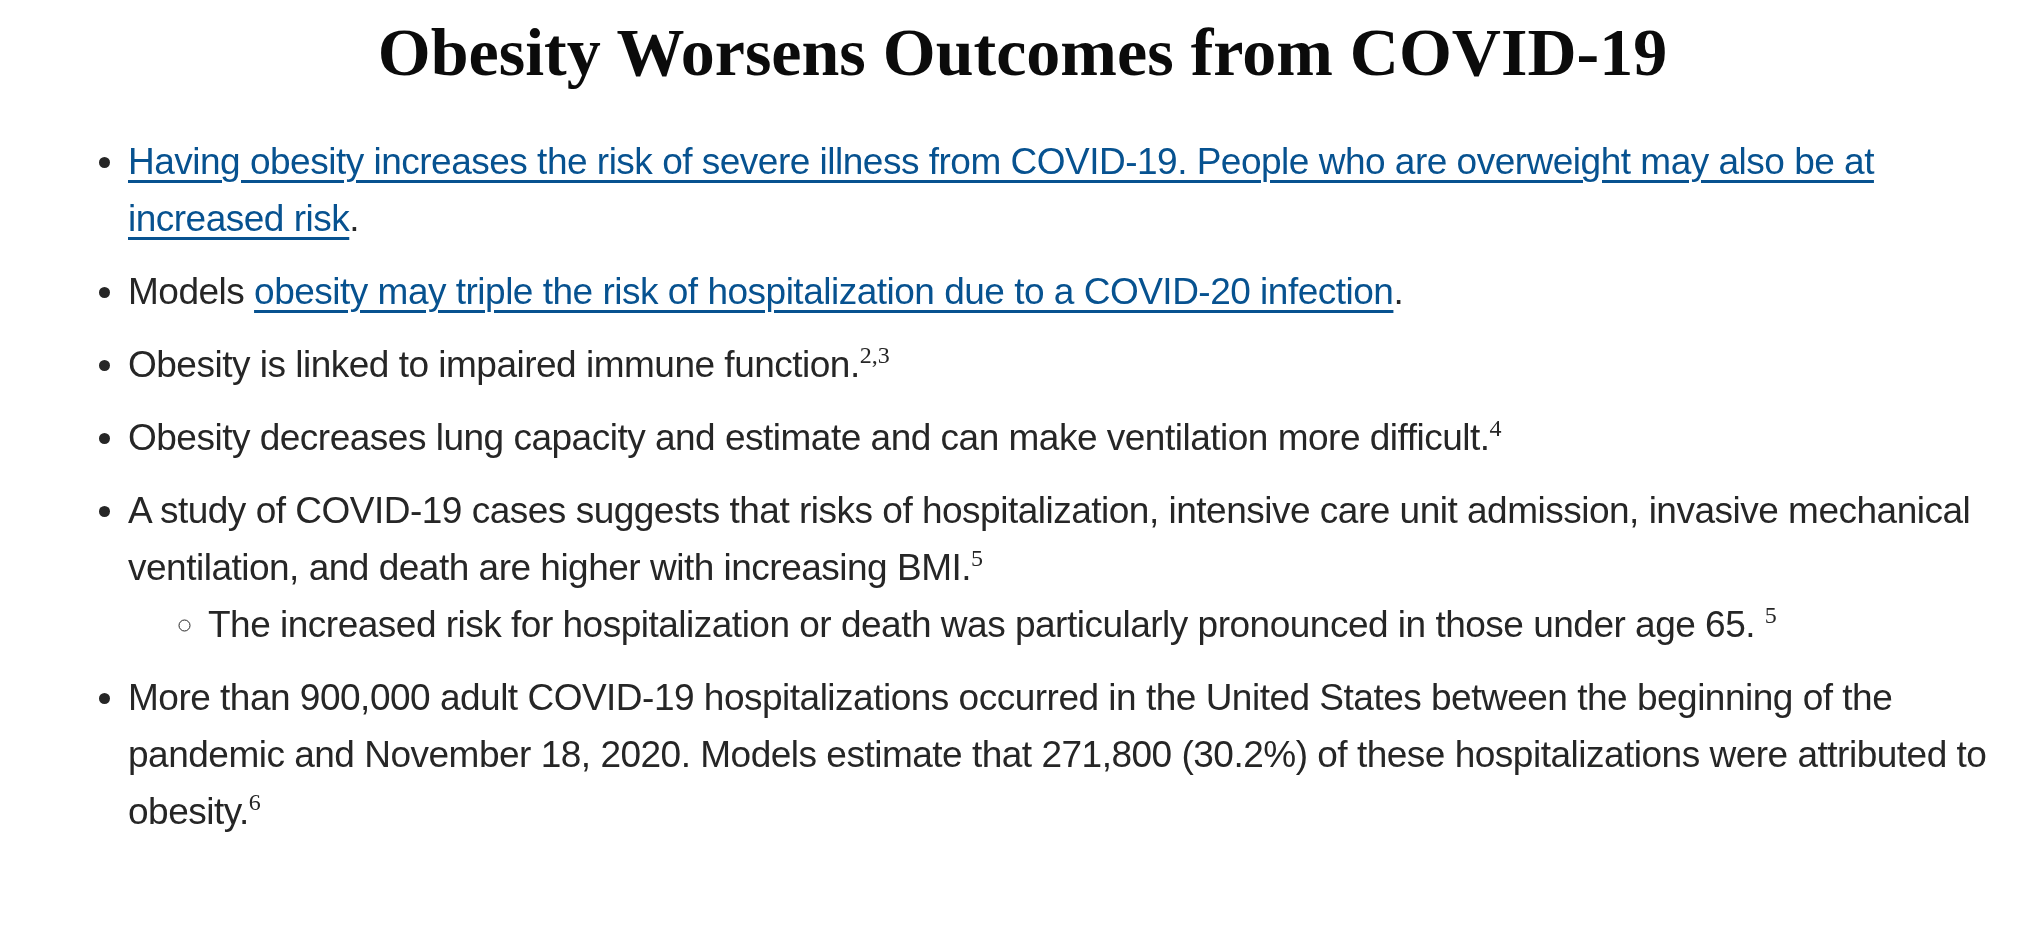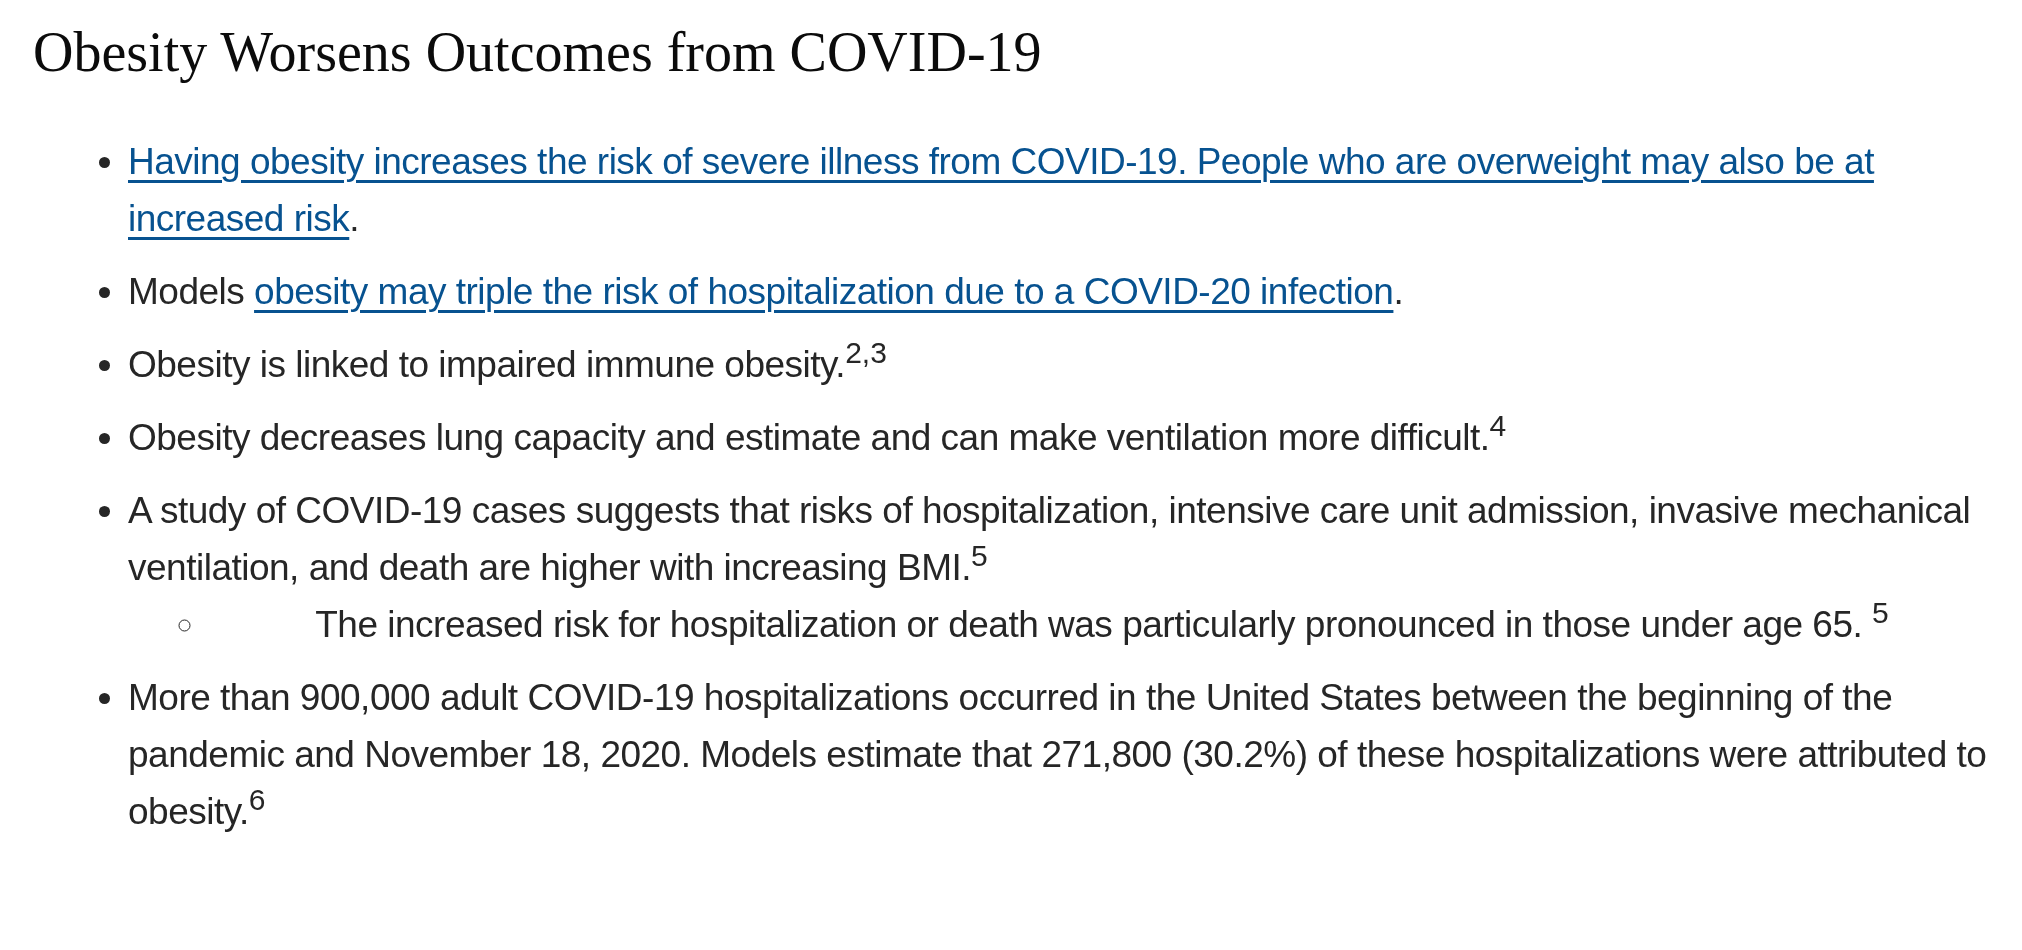--- a/index.html
+++ b/index.html
@@ -15,26 +15,27 @@
     background:var(--c-bg);
     font-family:"Liberation Sans","DejaVu Sans",sans-serif;
     color:var(--c-text);
   }
   .content{
     padding:2px 10px 0 33px;
     width:2022px;
   }
   h1.page-title{
     font-family:"Liberation Serif","DejaVu Serif",serif;
-    font-weight:400;
-    font-size:56px;
+    font-weight:700;
+    font-size:68px;
     line-height:101px;
     letter-spacing:0;
     color:var(--c-heading);
     margin:0 0 30px 0;
+    text-align:center;
   }
   p.intro{
     font-size:37px;
     line-height:44px;
     letter-spacing:-0.5px;
     margin:0 0 56px 0;
   }
   ul.main{
     margin:16px;
     padding:0 0 0 79px;
@@ -43,51 +44,51 @@
     line-height:57px;
     letter-spacing:-0.5px;
   }
   ul.main > li{
     margin:0 0 16px 0;
   }
   ul.sub{
     margin:0;
     padding:0 0 0 80px;
     list-style-type:circle;
-    text-align:center;
   }
   ul.sub > li{
     margin:0;
   }
   li::marker{ color:var(--c-text); }
   a{
     color:var(--c-link);
     text-decoration:underline;
     text-decoration-thickness:2.5px;
     text-underline-offset:6px;
   }
   sup.footnote{
-    font-size:30px;
+    font-size:24px;
     line-height:0;
     vertical-align:baseline;
     position:relative;
     top:-14px;
     letter-spacing:0;
+    font-family:Liberation Serif, serif;
   }
 </style>
 </head>
 <body>
 
 <div class="content">
   <h1 class="page-title">Obesity Worsens Outcomes from COVID-19</h1>
 
 
   <ul class="main" id="bullet-list">
       <li><a href="#">Having obesity increases the risk of severe illness from COVID-19. People who are overweight may also be at increased risk</a><span>.</span></li>
       <li><span>Models </span><a href="#">obesity may triple the risk of hospitalization due to a COVID-20 infection</a><span>.</span></li>
-      <li><span>Obesity is linked to impaired immune obesity.</span><sup class="footnote">2,3</sup></li>
+      <li><span>Obesity is linked to impaired immune function.</span><sup class="footnote">2,3</sup></li>
       <li><span>Obesity decreases lung capacity and estimate and can make ventilation more difficult.</span><sup class="footnote">4</sup></li>
       <li><span>A study of COVID-19 cases suggests that risks of hospitalization, intensive care unit admission, invasive mechanical ventilation, and death are higher with increasing BMI.</span><sup class="footnote">5</sup><ul class="sub">
           <li><span>The increased risk for hospitalization or death was particularly pronounced in those under age 65.&nbsp;</span><sup class="footnote">5</sup></li>
         </ul></li>
       <li><span>More than 900,000 adult COVID-19 hospitalizations occurred in the United States between the beginning of the pandemic and November 18, 2020. Models estimate that 271,800 (30.2%) of these hospitalizations were attributed to obesity.</span><sup class="footnote">6</sup></li>
     </ul>
 </div>
 
 </body></html>

